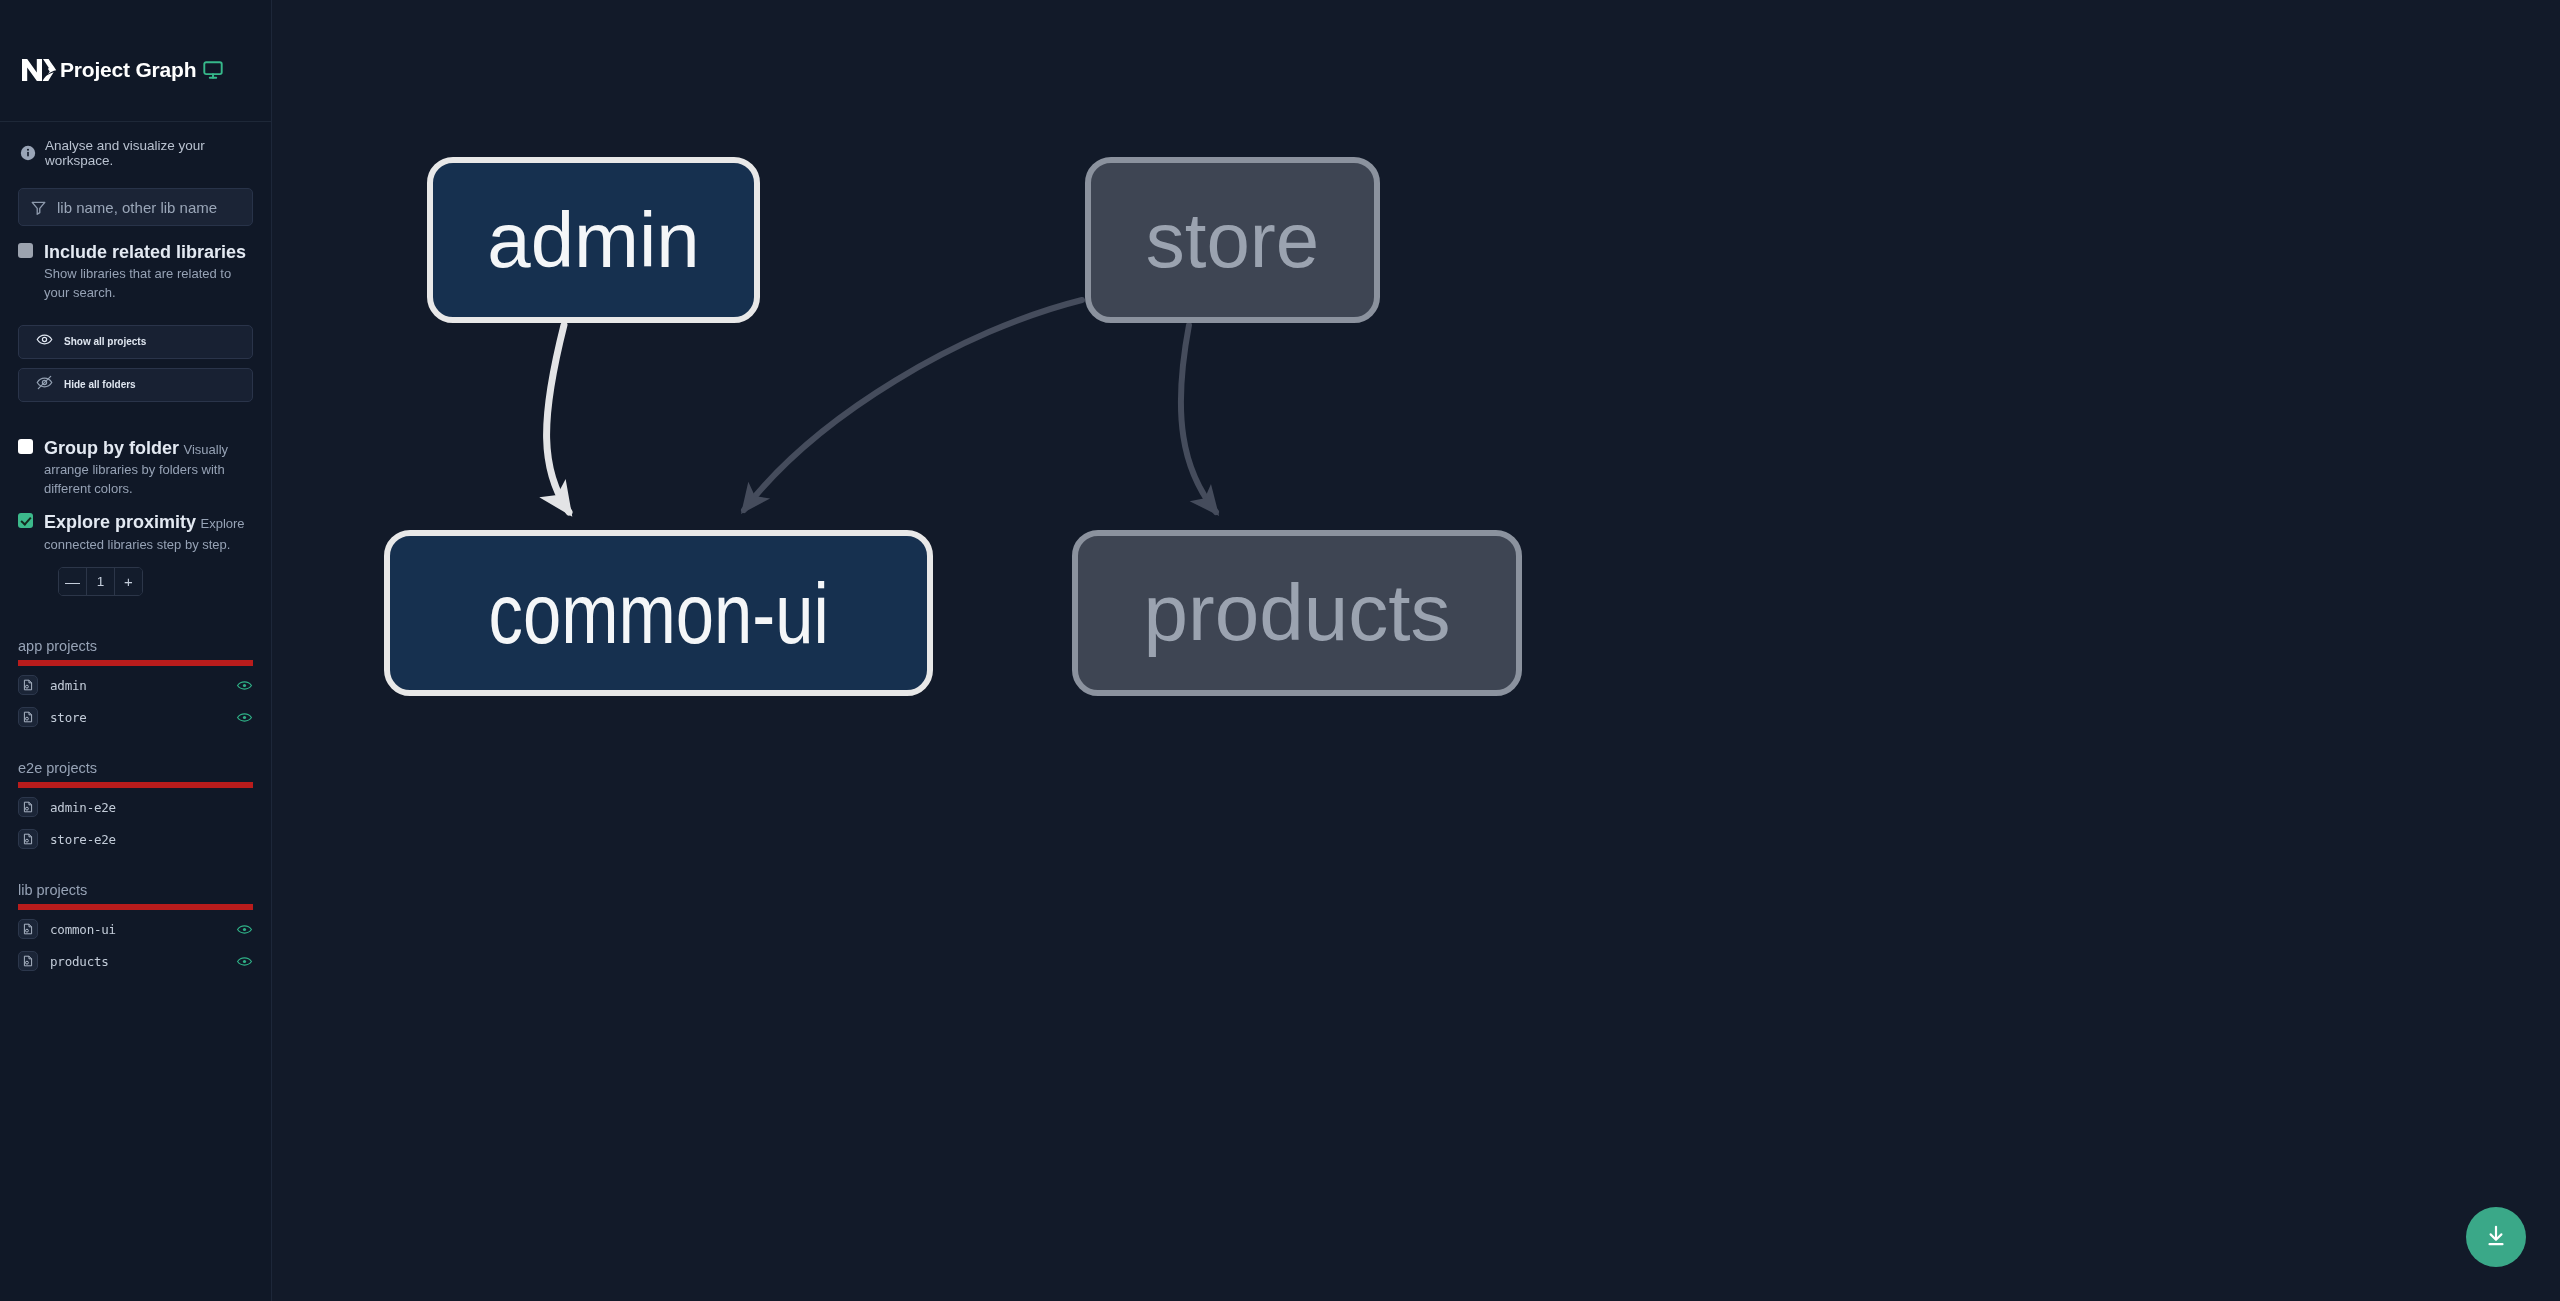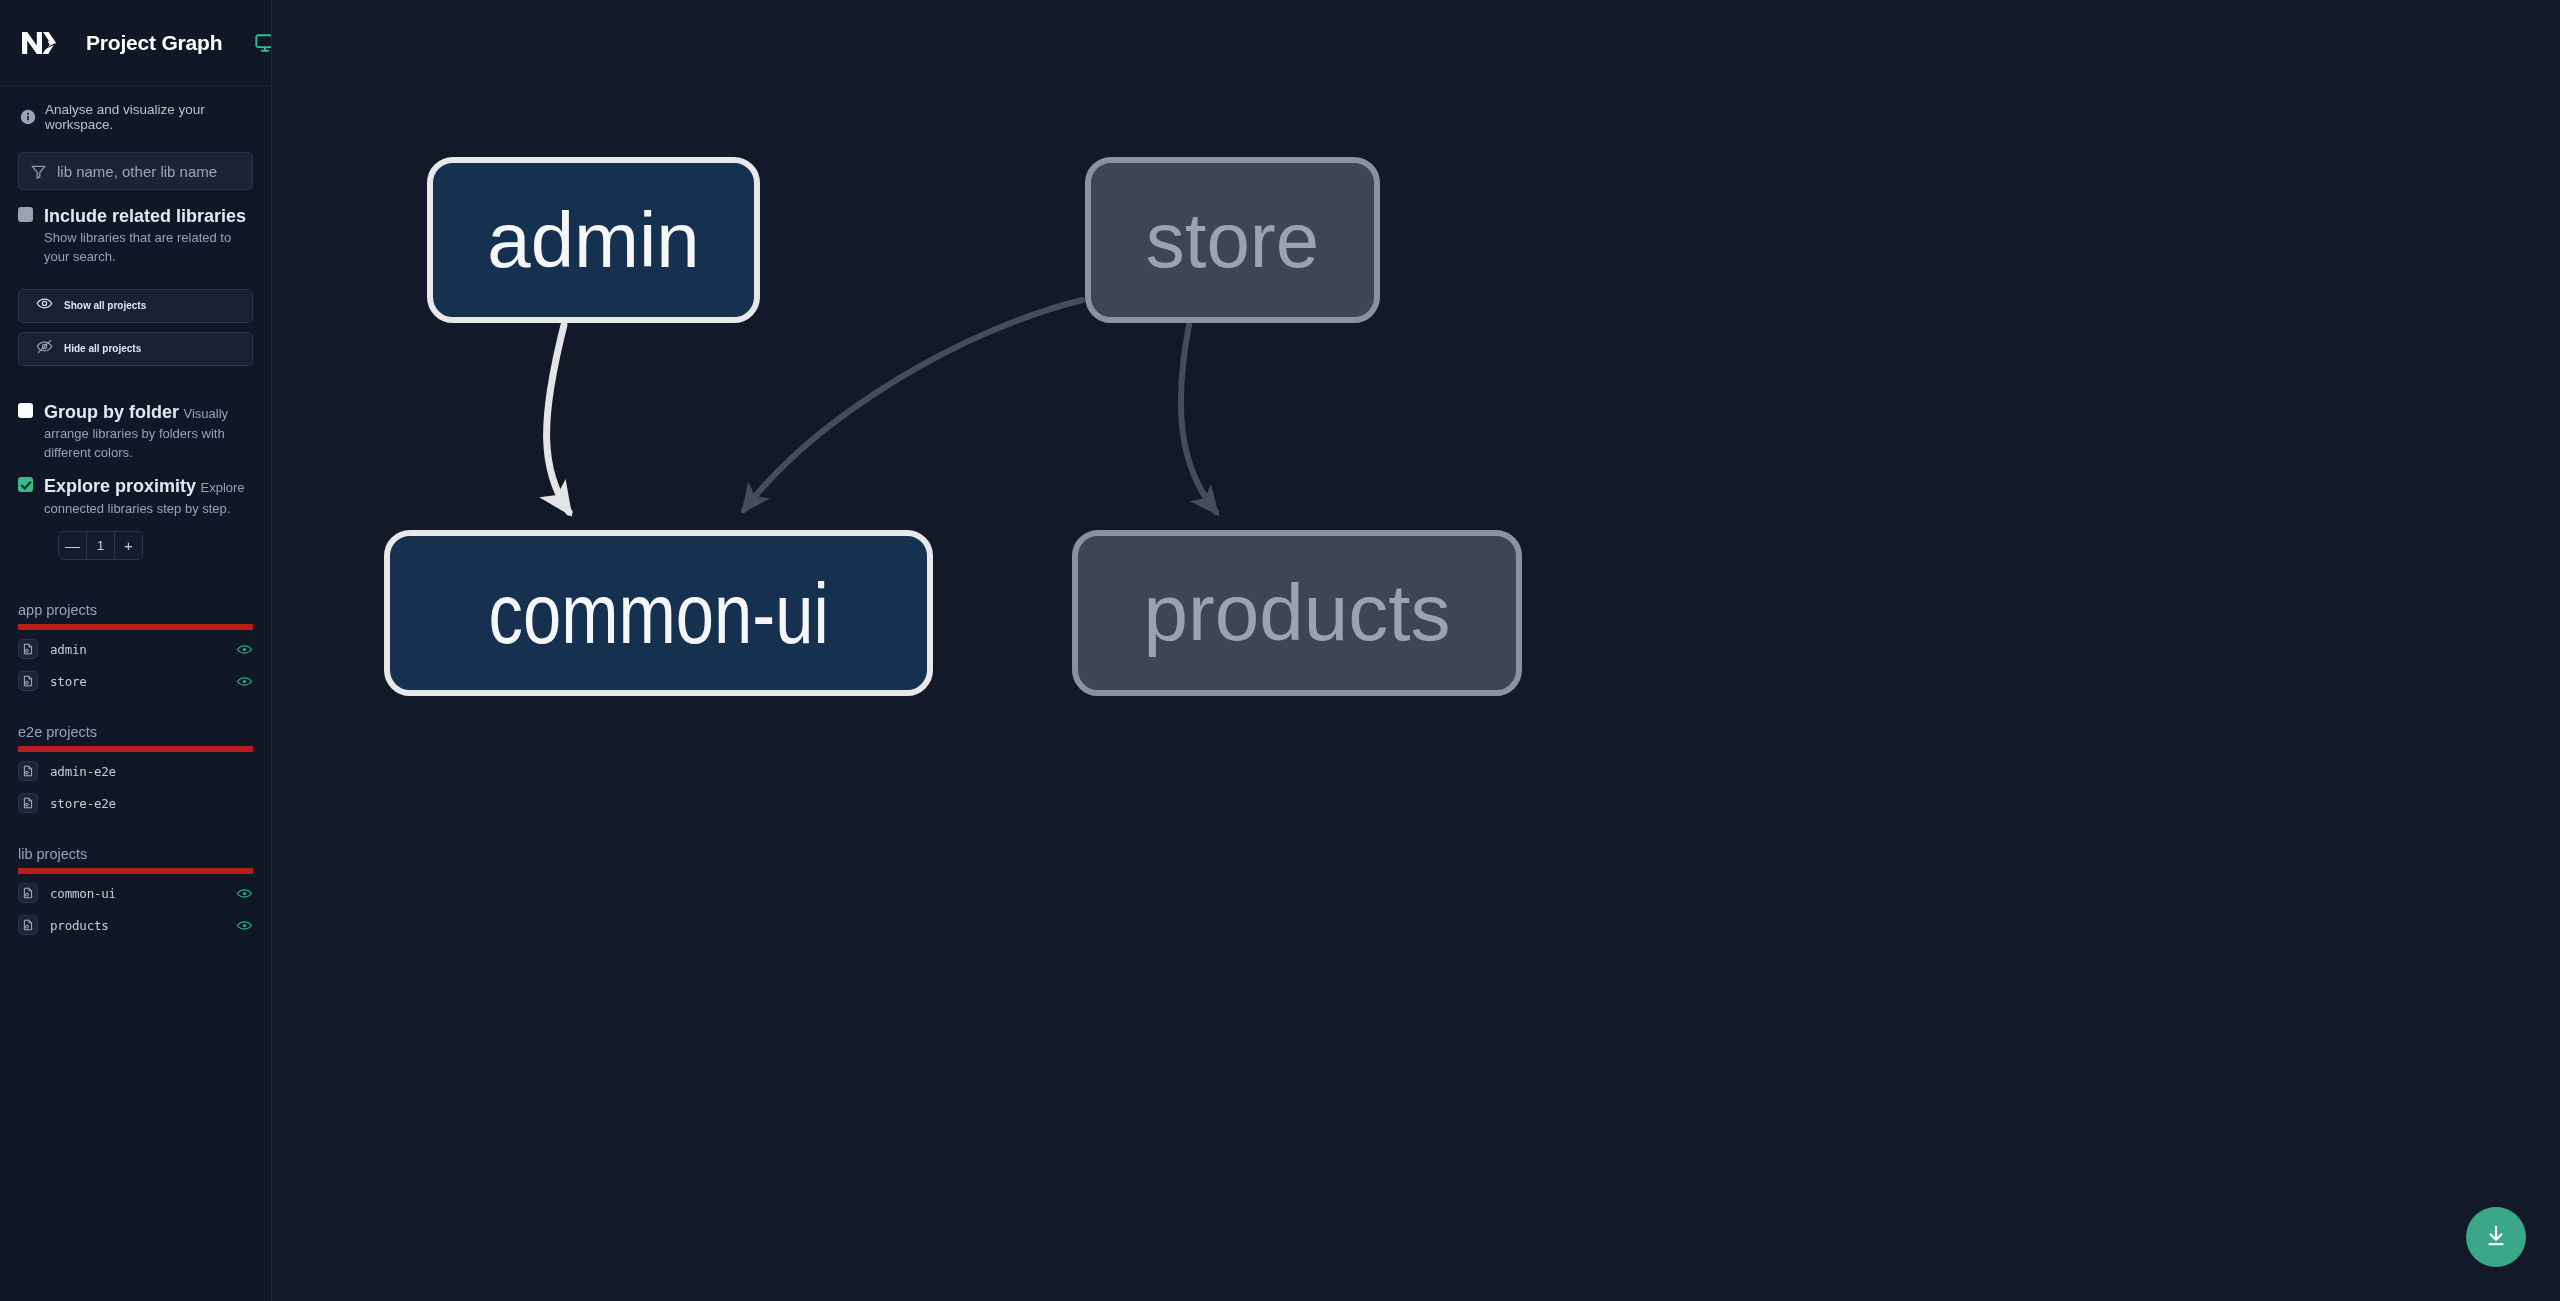--- a/index.html
+++ b/index.html
@@ -21,25 +21,26 @@
     overflow: hidden;
   }
   .sidebar-scrollbar {
     position: absolute; top: 0; right: -15px;
     width: 15px; height: 1301px;
     background: #f7f8fa;
     border-left: 1px solid #252f42;
     border-right: 1px solid #252f42;
   }
   .sb-header {
-    height: 86px;
+    height: 104px;
     display: flex; align-items: center;
     padding: 0 20px 0 18px;
-    gap: 28px;
+    gap: 2px;
     border-bottom: 1px solid #1e2838;
+    margin-top: 18px;
   }
   .nx-logo { width: 40px; height: 40px; flex: 0 0 40px; position: relative; }
   .sb-title {
     font-size: 21px; font-weight: bold; color: #ffffff;
     letter-spacing: -0.2px; white-space: nowrap;
   }
   .monitor-icon { width: 22px; height: 22px; flex: 0 0 22px; margin-left: 4px; }
 
   .sb-tagline {
     display: flex; align-items: center; gap: 9px;
@@ -247,21 +248,21 @@
     </div>
 
     <div class="sb-btn">
       <span>
         <svg width="17" height="17" viewBox="0 0 22 22" fill="none" stroke="#93a0b2" stroke-width="1.6">
           <path d="M1.6 11s3.4-5.6 9.4-5.6S20.4 11 20.4 11s-3.4 5.6-9.4 5.6S1.6 11 1.6 11z"></path>
           <circle cx="11" cy="11" r="2.7"></circle>
           <line x1="3" y1="19" x2="19" y2="3" stroke-linecap="round"></line>
         </svg>
       </span>
-      <span class="sb-btn-label">Hide all projects</span>
+      <span class="sb-btn-label">Hide all folders</span>
     </div>
 
     <div style="height:20px"></div>
 
     <div class="chk-row">
       <span class="chkbox white"></span>
       <span class="chk-text">
         <span class="chk-label">Group by folder</span>
         <span class="chk-desc">Visually arrange libraries by folders with different colors.</span>
       </span>

